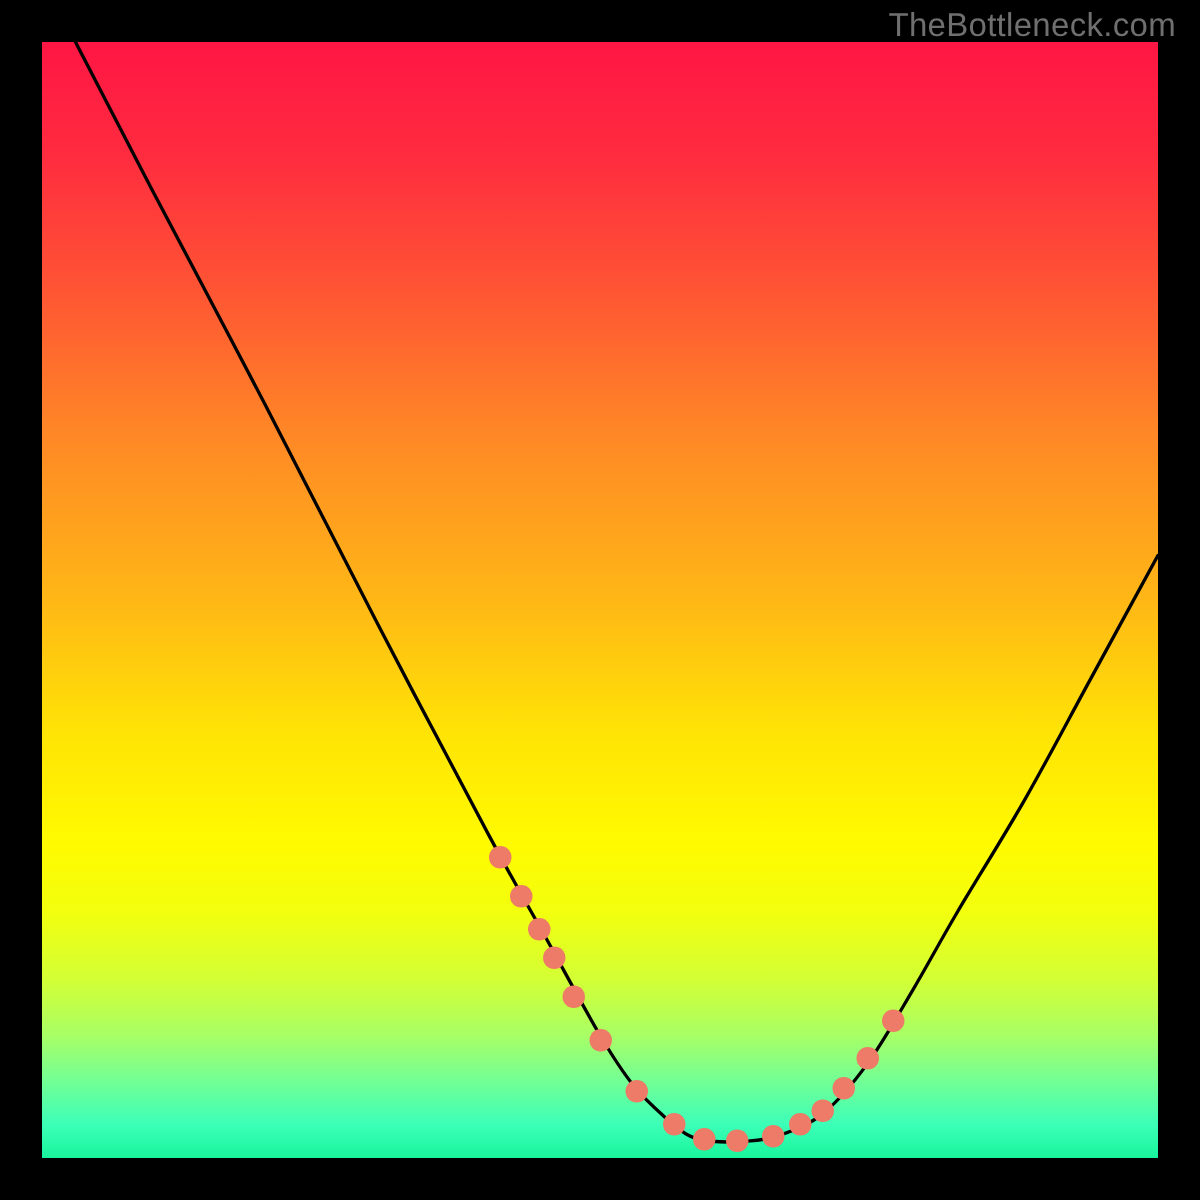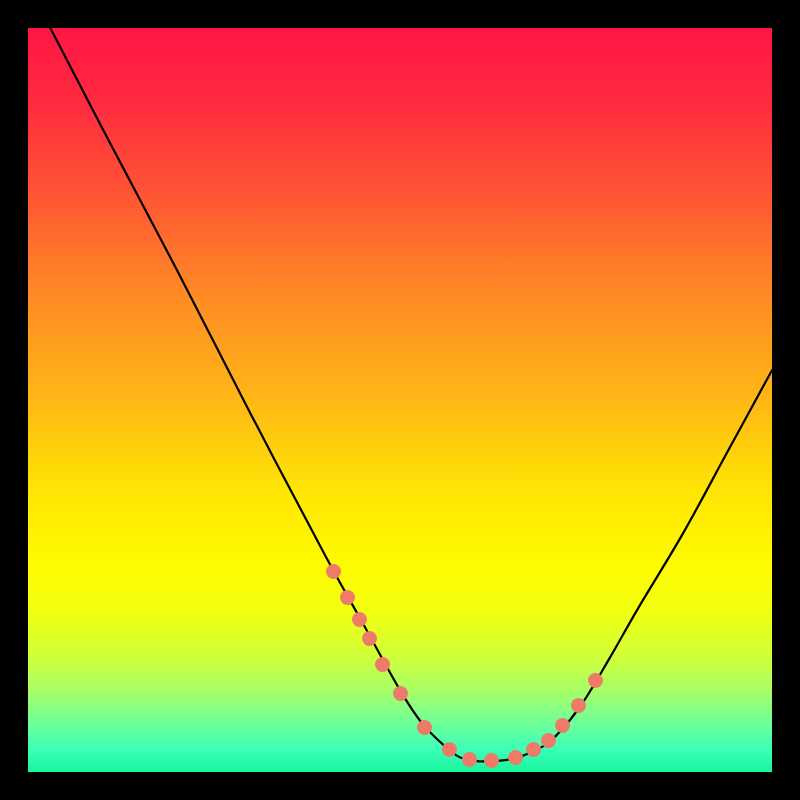--- a/index.html
+++ b/index.html
@@ -102,13 +102,14 @@
         <div class="marker" style="left: 487.32px; top: 729.864px; background: rgb(237, 123, 103);"></div>
         <div class="marker" style="left: 505.176px; top: 721.68px; background: rgb(237, 123, 103);"></div>
         <div class="marker" style="left: 520.056px; top: 712.752px; background: rgb(237, 123, 103);"></div>
         <div class="marker" style="left: 534.192px; top: 697.128px; background: rgb(237, 123, 103);"></div>
         <div class="marker" style="left: 550.56px; top: 677.04px; background: rgb(237, 123, 103);"></div>
         <div class="marker" style="left: 567.672px; top: 652.488px; background: rgb(237, 123, 103);"></div>
       </div>
 
   </div>
 
+  <div class="watermark">TheBottleneck.com</div>
 </div>
 
 </body></html>

